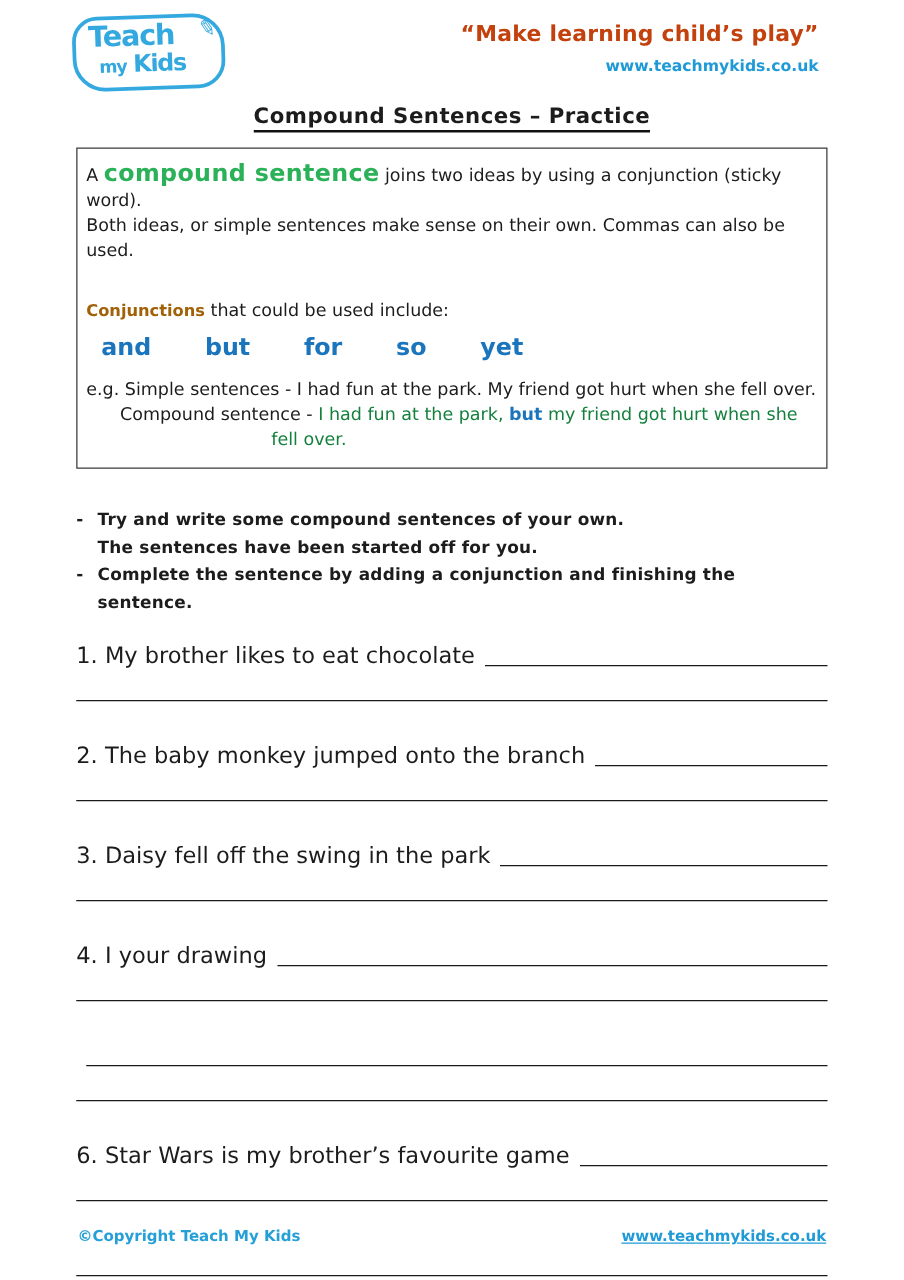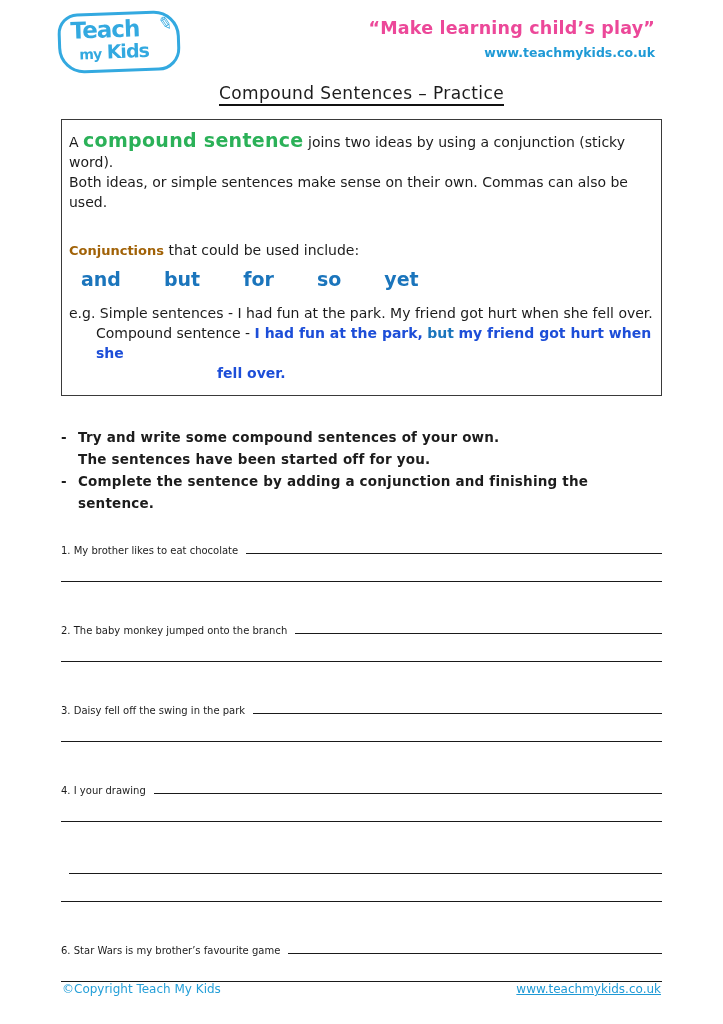--- a/index.html
+++ b/index.html
@@ -27,69 +27,69 @@
   .logo .pencil-glyph {
     position: absolute; right: 4px; top: 2px;
     color: #33a9e0; font-size: 17px;
     transform: rotate(12deg);
   }
   .logo-line1 { font-size: 23px; font-weight: bold; color: #33a9e0; letter-spacing: -1px; }
   .logo-line2 { font-size: 19px; font-weight: bold; color: #33a9e0; letter-spacing: -1px; padding-left: 8px; margin-top: 1px; }
   .logo-line2 .small { font-size: 14px; }
 
   .header-right { position: absolute; right: 68px; top: 18px; text-align: right; }
-  .tagline { font-size: 17.5px; font-weight: bold; color: #ec4899; letter-spacing: 0.2px; }
+  .tagline { font-size: 17.5px; font-weight: bold; color: #c2410c; letter-spacing: 0.2px; }
   .header-url { font-size: 12.5px; font-weight: bold; color: #1f9ad6; margin-top: 7px; text-decoration: none; display: inline-block; }
 
   
   .content { padding: 82px 61px 0 61px; }
   .title-wrap { text-align: center; line-height: 22px; }
   .title {
-    font-size: 17px; font-weight: normal; letter-spacing: 0.4px;
+    font-size: 17px; font-weight: bold; letter-spacing: 0.4px;
     border-bottom: 2px solid #111; padding-bottom: 1px;
   }
 
   
   .info-box {
     margin-top: 14px;
     border: 1px solid #3a3a3a;
     padding: 10px 8px 12px 7px;
     font-size: 14px;
     line-height: 20px;
   }
   .green-big { color: #2bb158; font-weight: bold; font-size: 19px; letter-spacing: 0.3px; }
   .spacer-line { height: 24px; }
   .conj-line { line-height: 28px; }
   .conj-label { color: #a16207; font-weight: bold; font-size: 13px; }
   .conj-words { display: inline-flex; gap: 43px; margin-left: 12px; color: #1b75bc; font-weight: bold; font-size: 19px; }
   .eg-gap { height: 8px; }
   .eg2 { padding-left: 27px; }
   .eg3 { padding-left: 148px; }
-  .green-bold { color: #1d4ed8; font-weight: bold; }
+  .green-bold { color: #15803d; font-weight: normal; }
   .blue-bold { color: #1b75bc; font-weight: bold; }
 
   
   .instructions { margin-top: 30px; font-weight: bold; font-size: 13.5px; }
   .instr-row { display: flex; line-height: 22px; }
   .instr-bullet { width: 17px; flex: none; }
   .instr-text { flex: 1; letter-spacing: 0.2px; }
 
   
   .questions { margin-top: 22px; }
   .question { margin-bottom: 34px; }
-  .q-row { display: flex; align-items: flex-end; height: 20px; font-size: 10px; }
+  .q-row { display: flex; align-items: flex-end; height: 20px; font-size: 18px; }
   .q-label { white-space: nowrap; }
   .q-inline-line { flex: 1; border-bottom: 1.6px solid #1a1a1a; margin-left: 8px; margin-bottom: 2px; }
   .q-full-line { height: 26px; border-bottom: 1.6px solid #1a1a1a; }
 
   
   .footer {
     position: absolute; left: 62px; right: 62px; top: 982px;
     display: flex; justify-content: space-between; align-items: center;
-    font-size: 12px; font-weight: normal; color: #249fd8;
+    font-size: 12px; font-weight: bold; color: #249fd8;
   }
   .footer-url { color: #1f9ad6; text-decoration: underline; }
 </style>
 </head>
 <body>
 
 <div class="page">
 
   <div class="logo">
     <span class="pencil-glyph">✎</span>

